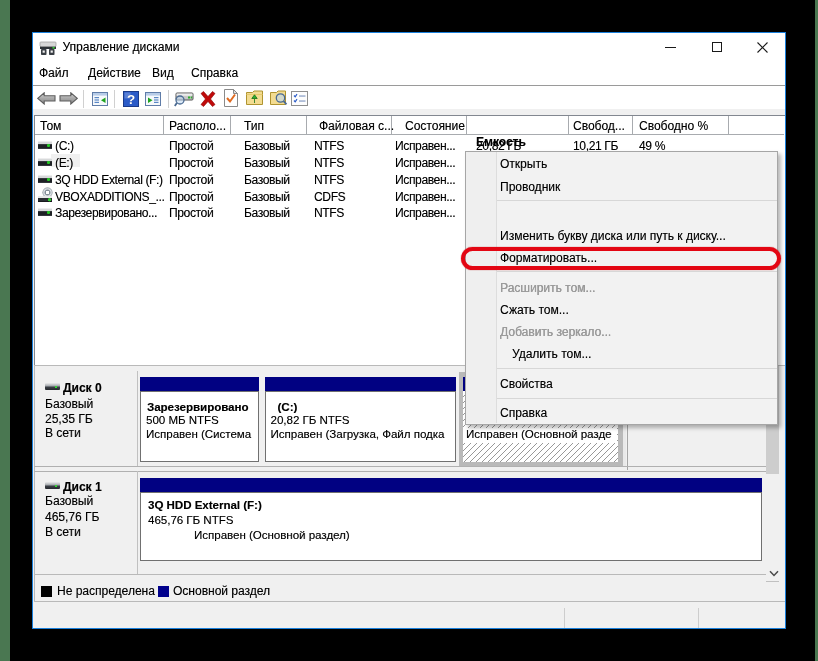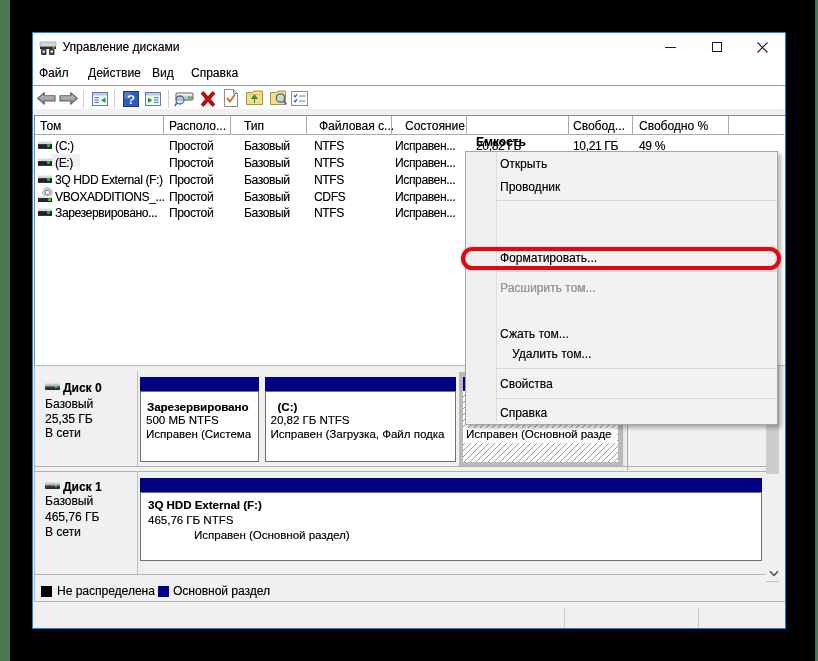--- a/index.html
+++ b/index.html
@@ -268,24 +268,26 @@
   <div class="abs t12" style="left:173px;top:584px;">Основной раздел</div>
 
   <div class="abs" style="left:564px;top:608px;width:1px;height:20px;background:#cdcdcd;"></div>
   <div class="abs" style="left:698px;top:608px;width:1px;height:20px;background:#cdcdcd;"></div>
 
   <div class="abs" style="left:465px;top:151px;width:313px;height:274px;background:#f2f2f2;border:1px solid #a6a6a6;box-sizing:border-box;box-shadow:3px 3px 4px rgba(0,0,0,0.28);"></div>
   <div class="abs" style="left:466px;top:152px;width:30px;height:271px;background:#efefef;border-right:1px solid #dddddd;"></div>
   <div class="mi" style="top:153px;">Открыть</div>
   <div class="mi" style="top:176px;">Проводник</div>
   <div class="msep" style="top:200px;"></div>
+  <div class="mi" style="top:225px;">Изменить букву диска или путь к диску...</div>
   <div class="mi" style="top:247px;">Форматировать...</div>
   <div class="msep" style="top:271px;"></div>
   <div class="mi mid" style="top:277px;">Расширить том...</div>
-  <div class="mi" style="top:299px;margin-top:24px;">Сжать том...</div>
+  <div class="mi" style="top:299px;">Сжать том...</div>
+  <div class="mi mid" style="top:321px;">Добавить зеркало...</div>
   <div class="mi" style="top:343px;margin-left:12px;">Удалить том...</div>
   <div class="msep" style="top:368px;"></div>
   <div class="mi" style="top:373px;">Свойства</div>
   <div class="msep" style="top:398px;"></div>
   <div class="mi" style="top:402px;">Справка</div>
 
   <div class="abs" style="left:461px;top:247px;width:312px;height:14.5px;border:4px solid #e30613;border-radius:12px;box-shadow:0 0 1px #a00;"></div>
 </div>
 
 </body></html>

